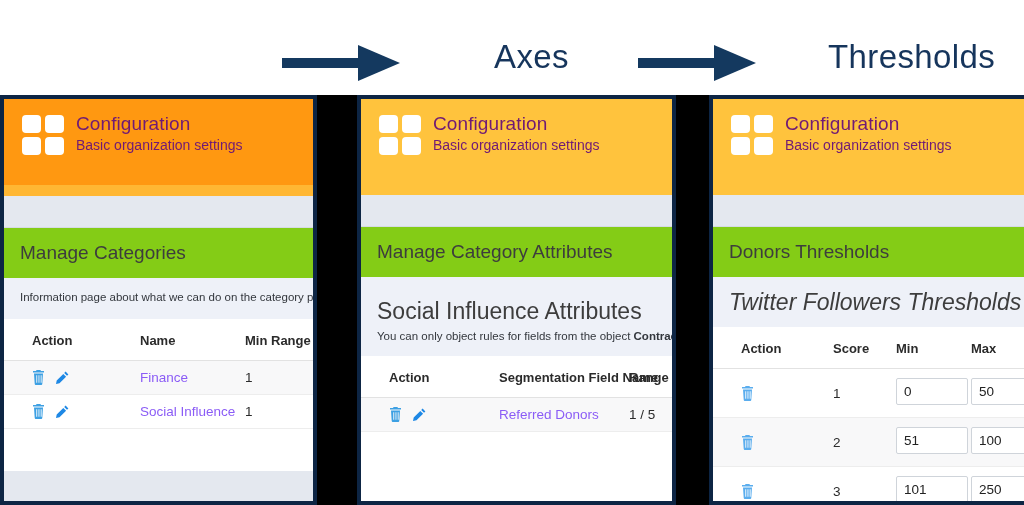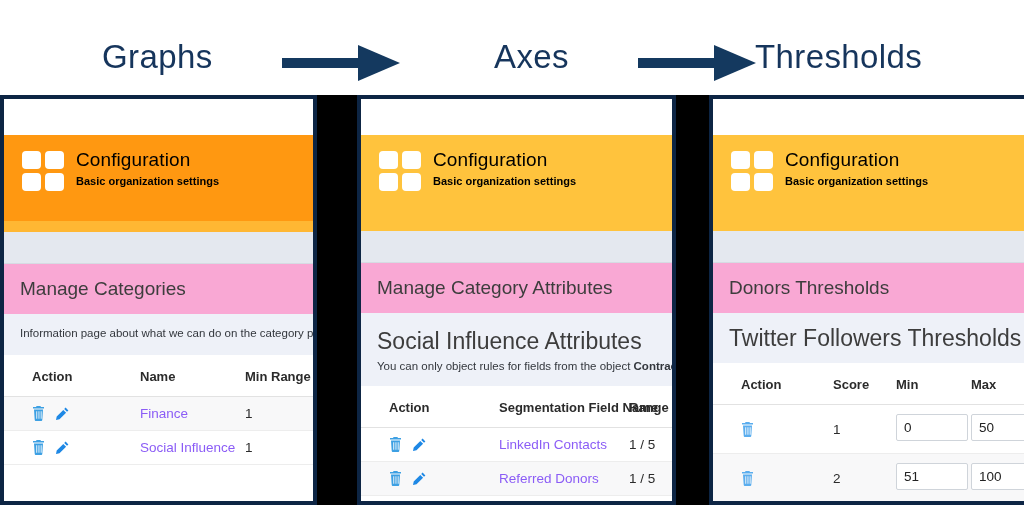--- a/index.html
+++ b/index.html
@@ -27,21 +27,21 @@
     position: absolute;
     color: #16355c;
     font-size: 33px;
     font-weight: 400;
     letter-spacing: .4px;
     white-space: nowrap;
     top: 38px;
   }
   .flow-label.l1 { left: 102px; }
   .flow-label.l2 { left: 474px; margin-left: 20px; }
-  .flow-label.l3 { left: 755px; }
+  .flow-label.l3 { left: 828px; }
 
   .arrow {
     position: absolute;
     top: 45px;
     width: 118px;
     height: 36px;
   }
   .arrow.a1 { left: 282px; }
   .arrow.a2 { left: 638px; }
   .arrow .shaft {
@@ -70,22 +70,21 @@
     overflow: hidden;
   }
   .panel.p1 { left: 0px;   width: 317px; }
   .panel.p2 { left: 357px; width: 319px; }
   .panel.p3 { left: 709px; width: 319px; }
 
   
   .app-header {
     position: relative;
     padding: 14px 0 0 0;
-    color: #000000;
-    margin-top: 36px;
+    color: #701a75;
   }
   .app-header.orange  { background: #ff9811; height: 83px; }
   .app-header.amber   { background: #ffc33d; height: 82px; }
 
   .app-header .sub-band {
     position: absolute;
     left: 0; right: 0; bottom: 0;
     height: 11px;
   }
   .app-header.orange .sub-band { background: #ffb733; }
@@ -112,65 +111,66 @@
     border-radius: 4px;
   }
   .brand-text { padding-left: 12px; }
   .brand-title {
     font-size: 19px;
     font-weight: 400;
     line-height: 22px;
     letter-spacing: .1px;
   }
   .brand-sub {
-    font-size: 11px;
-    font-weight: 700;
+    font-size: 14px;
+    font-weight: 400;
     line-height: 16px;
     margin-top: 2px;
   }
 
   
   .grey-band {
     height: 31px;
     background: #e4e8ef;
     border-bottom: 1px solid #d6dbe3;
   }
 
   
   .page-title {
-    background: #f9a8d4;
+    background: #84cc16;
     font-size: 19px;
     color: #3d3d3d;
     padding: 12px 0 12px 16px;
     line-height: 26px;
     white-space: nowrap;
   }
 
   
   .info-band {
     background: #eef1f8;
-    padding: 13px 16px 11px 16px;
+    padding: 19px 16px 11px 16px;
   }
   .info-band .section-title {
     font-size: 23px;
     color: #3d3d3d;
     line-height: 30px;
     white-space: nowrap;
     margin-bottom: 2px;
   }
   .info-band .info-text {
     font-size: 11.5px;
     color: #33373d;
     line-height: 17px;
     white-space: nowrap;
   }
   .info-band .info-text b { font-weight: bold; }
   .info-band.plain { padding: 11px 16px 13px 16px; }
   .info-band.title-only {
     padding: 10px 0 10px 16px;
+    font-style: italic;
   }
   .info-band.title-only .section-title { margin-bottom: 0; }
 
   
   .tbl {
     border-collapse: collapse;
     width: 100%;
     table-layout: fixed;
     background: #ffffff;
   }
@@ -220,21 +220,20 @@
   .foot-band {
     background: #e4e8ef;
     height: 34px;
   }
   .spacer-white { background:#ffffff; }
 </style>
 </head>
 <body>
 
 <div class="flow">
-  <div class="flow-label l1">Graphs</div>
   <div class="arrow a1">
     <div class="shaft"></div>
       <div class="head"></div>
   </div>
   <div class="flow-label l2">Axes</div>
   <div class="arrow a2">
     <div class="shaft"></div>
       <div class="head"></div>
   </div>
   <div class="flow-label l3">Thresholds</div>
@@ -351,39 +350,20 @@
   <table class="tbl">
     <thead>
       <tr>
         <th style="width:110px" class="pad-l">Action</th>
         <th style="width:130px">Segmentation Field Name</th>
         <th style="width:58px">Range</th>
         <th>Sort</th>
       </tr>
     </thead>
     <tbody>
-      <tr>
-        <td>
-          <div class="acts">
-            <span class="icon-btn">
-              <svg width="13" height="15" viewBox="0 0 13 15">
-                  <path fill="#3da0e3" d="M4.6 0h3.8l.6 1.1H12v1.5H1V1.1h3L4.6 0zM2 3.6h9l-.7 10.1c0 .7-.6 1.3-1.3 1.3H4c-.7 0-1.3-.6-1.3-1.3L2 3.6zm2.3 1.6v7.5h.9V5.2h-.9zm2.2 0v7.5h.9V5.2h-.9zm2.2 0v7.5h.9V5.2h-.9z"></path>
-                </svg>
-            </span>
-            <span class="icon-btn">
-              <svg width="14" height="14" viewBox="0 0 14 14">
-                  <path fill="#1e88e5" d="M10.6.6l2.8 2.8-1.4 1.4-2.8-2.8L10.6.6zM8.3 2.9l2.8 2.8-6.6 6.6-3.5.7.7-3.5 6.6-6.6z"></path>
-                </svg>
-            </span>
-          </div>
-        </td>
-        <td class="link">LinkedIn  Contacts</td>
-        <td>1 / 5</td>
-        <td></td>
-      </tr>
       <tr class="alt">
         <td>
           <div class="acts">
             <span class="icon-btn">
               <svg width="13" height="15" viewBox="0 0 13 15">
                   <path fill="#3da0e3" d="M4.6 0h3.8l.6 1.1H12v1.5H1V1.1h3L4.6 0zM2 3.6h9l-.7 10.1c0 .7-.6 1.3-1.3 1.3H4c-.7 0-1.3-.6-1.3-1.3L2 3.6zm2.3 1.6v7.5h.9V5.2h-.9zm2.2 0v7.5h.9V5.2h-.9zm2.2 0v7.5h.9V5.2h-.9z"></path>
                 </svg>
             </span>
             <span class="icon-btn">
               <svg width="14" height="14" viewBox="0 0 14 14">

